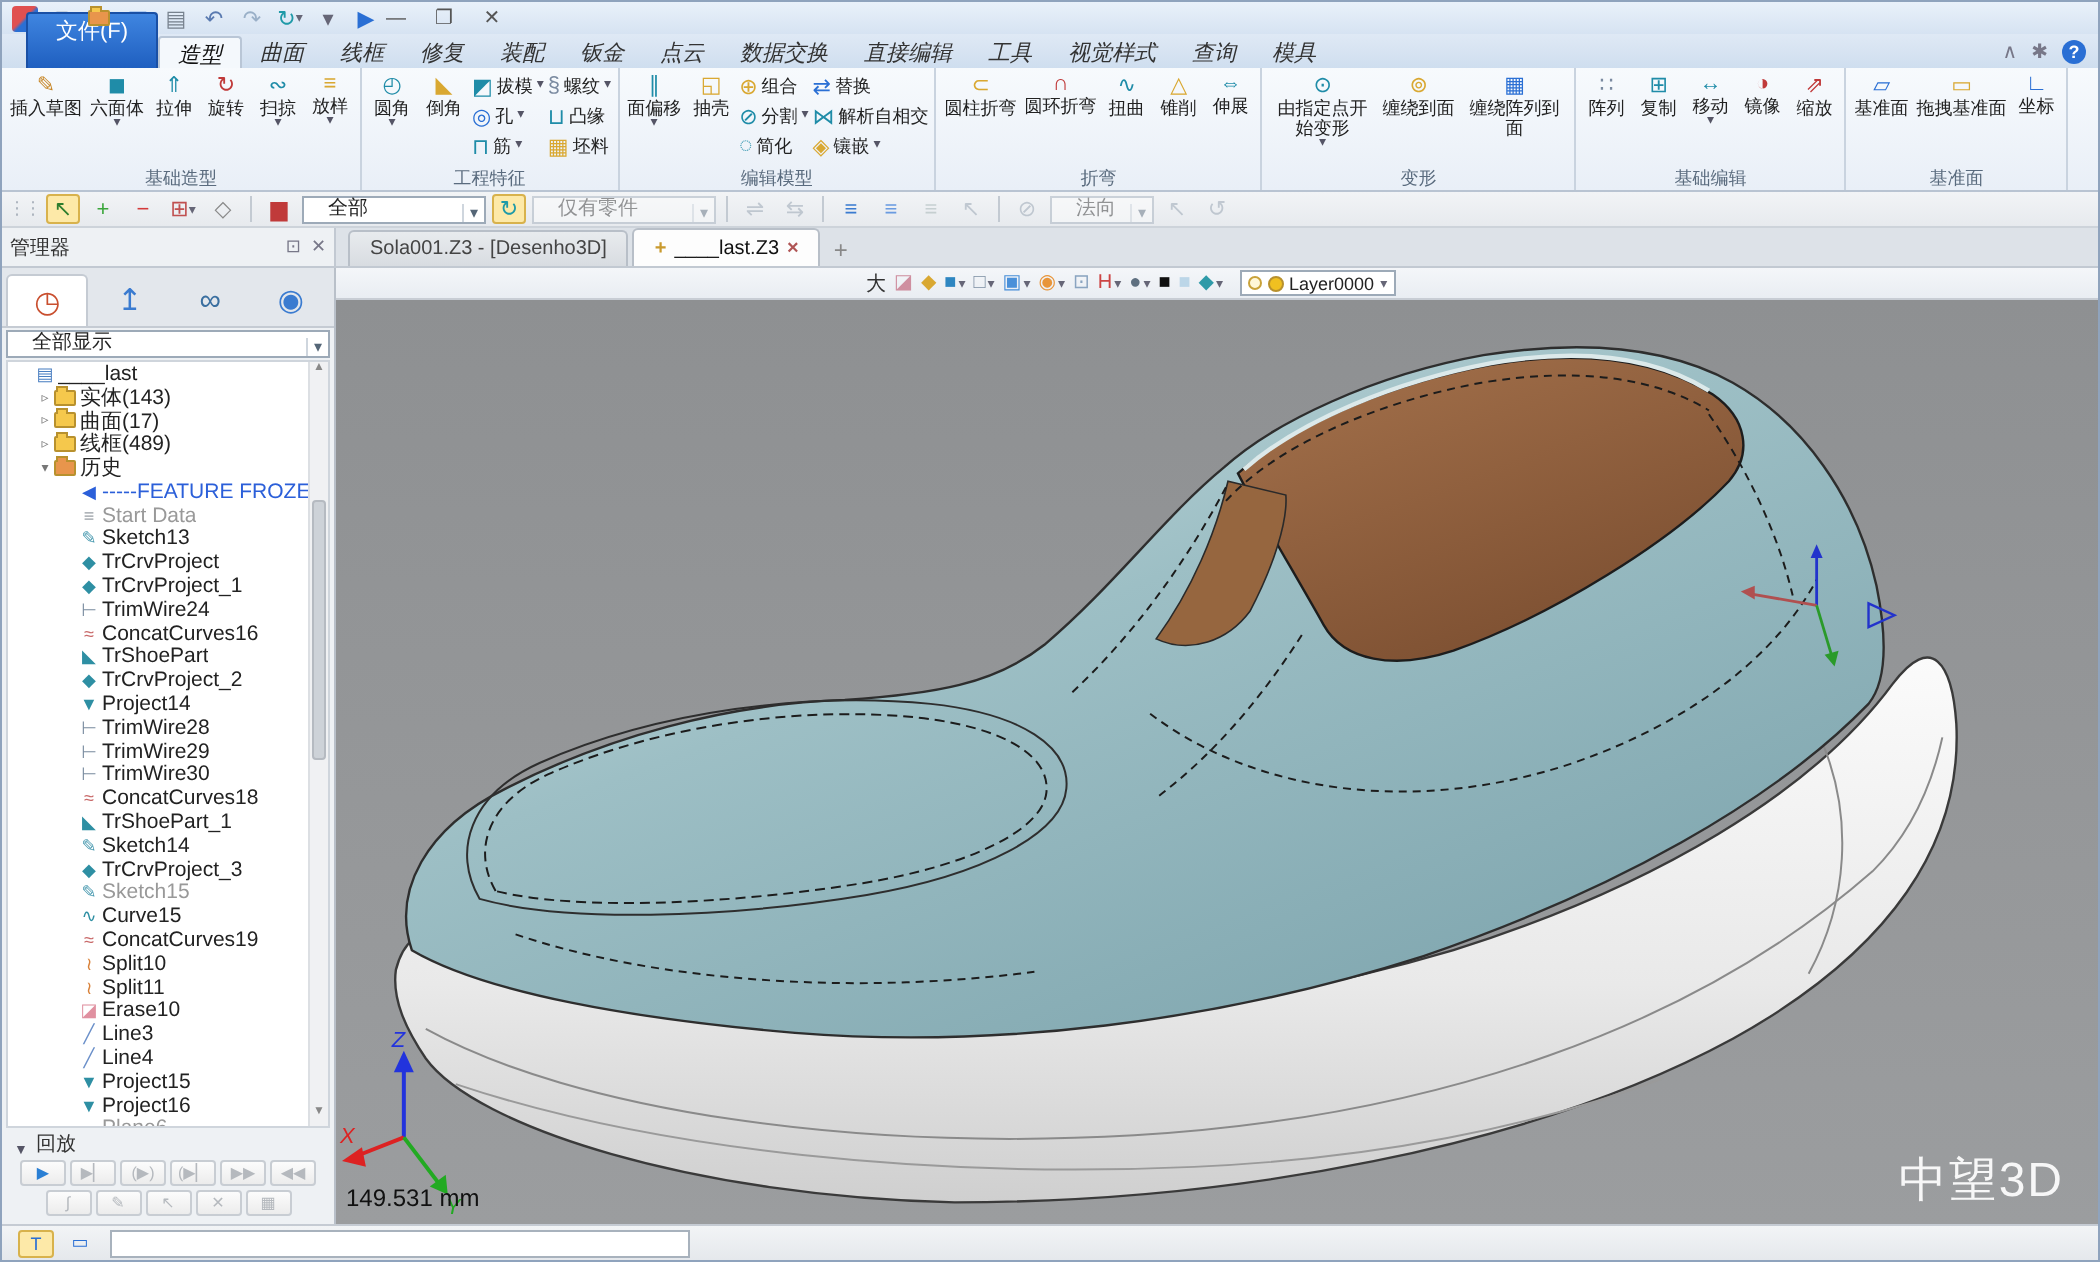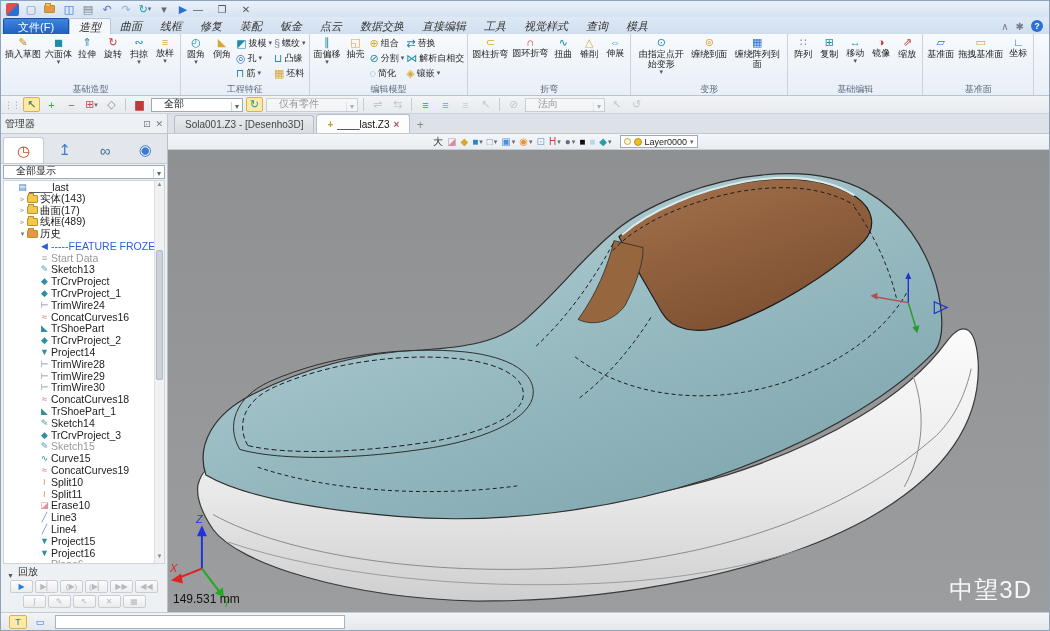--- a/index.html
+++ b/index.html
@@ -17,22 +17,22 @@
   .logo-badge { width:13px; height:13px; border-radius:2px;
                 background:linear-gradient(135deg,#e05050 45%,#2a6fd4 55%); }
   .title-text { flex:1; text-align:center; font-size:11px; color:#333; white-space:nowrap; overflow:hidden; }
   .winbtns { display:flex; gap:8px; padding-right:2px; }
   .winbtn { width:16px; height:13px; display:flex; align-items:center; justify-content:center;
             font-size:10px; color:#555; }
 
   
   .menubar { height:17px; background:linear-gradient(#dfe9f5,#cfdeef); display:flex; align-items:flex-end;
              padding:0 2px; flex:0 0 auto; }
-  .file-btn { background:linear-gradient(#3f85e0,#1f5fc0); color:#fff; padding:1px 14px; height:16px;
-              border:1px solid #1a50a5; border-bottom:none; border-radius:2px 2px 0 0; font-size:11px; }
+  .file-btn { background:linear-gradient(#3f85e0,#1f5fc0); color:#fff; padding:1px 14px; height:28px;
+              border:1px solid #1a50a5; border-bottom:none; border-radius:2px 2px 0 0; font-size:11px;margin-left:10px; }
   .mtab { padding:1px 9px; height:16px; font-size:11px; color:#333; white-space:nowrap;font-style:italic; }
   .mtab.active { background:#f4f8fc; border:1px solid #b9c6d6; border-bottom:none; border-radius:2px 2px 0 0;
                  color:#111; }
   .menubar-right { margin-left:auto; display:flex; gap:7px; align-items:center; padding:0 4px 2px 0; }
   .help-circ { width:12px; height:12px; border-radius:50%; background:#2a6fd4; color:#fff; font-size:9px;
                display:flex; align-items:center; justify-content:center; font-weight:bold; }
 
   
   .ribbon { height:62px; background:linear-gradient(#f7fafd,#e9eff7); border-bottom:1px solid #b9c4d2;
             display:flex; flex:0 0 auto; overflow:hidden; }
@@ -475,21 +475,21 @@
       <span class="t2-icon dim">
         <span style="color: rgb(153, 170, 170);">≡</span>
       </span>
       <span class="t2-icon dim">
         <span style="color: rgb(138, 152, 168);">↖</span>
       </span>
       <span class="t2-sep"></span>
       <span class="t2-icon dim">
         <span style="color: rgb(138, 152, 168);">⊘</span>
       </span>
-      <div class="combo dim" style="width: 80px;">
+      <div class="combo dim" style="width: 52px;">
         <span class="cv">法向</span>
         <span class="ca">▾</span>
       </div>
       <span class="t2-icon dim">
         <span style="color: rgb(138, 152, 168);">↖</span>
       </span>
       <span class="t2-icon dim">
         <span style="color: rgb(138, 152, 168);">↺</span>
       </span>
     </div>

